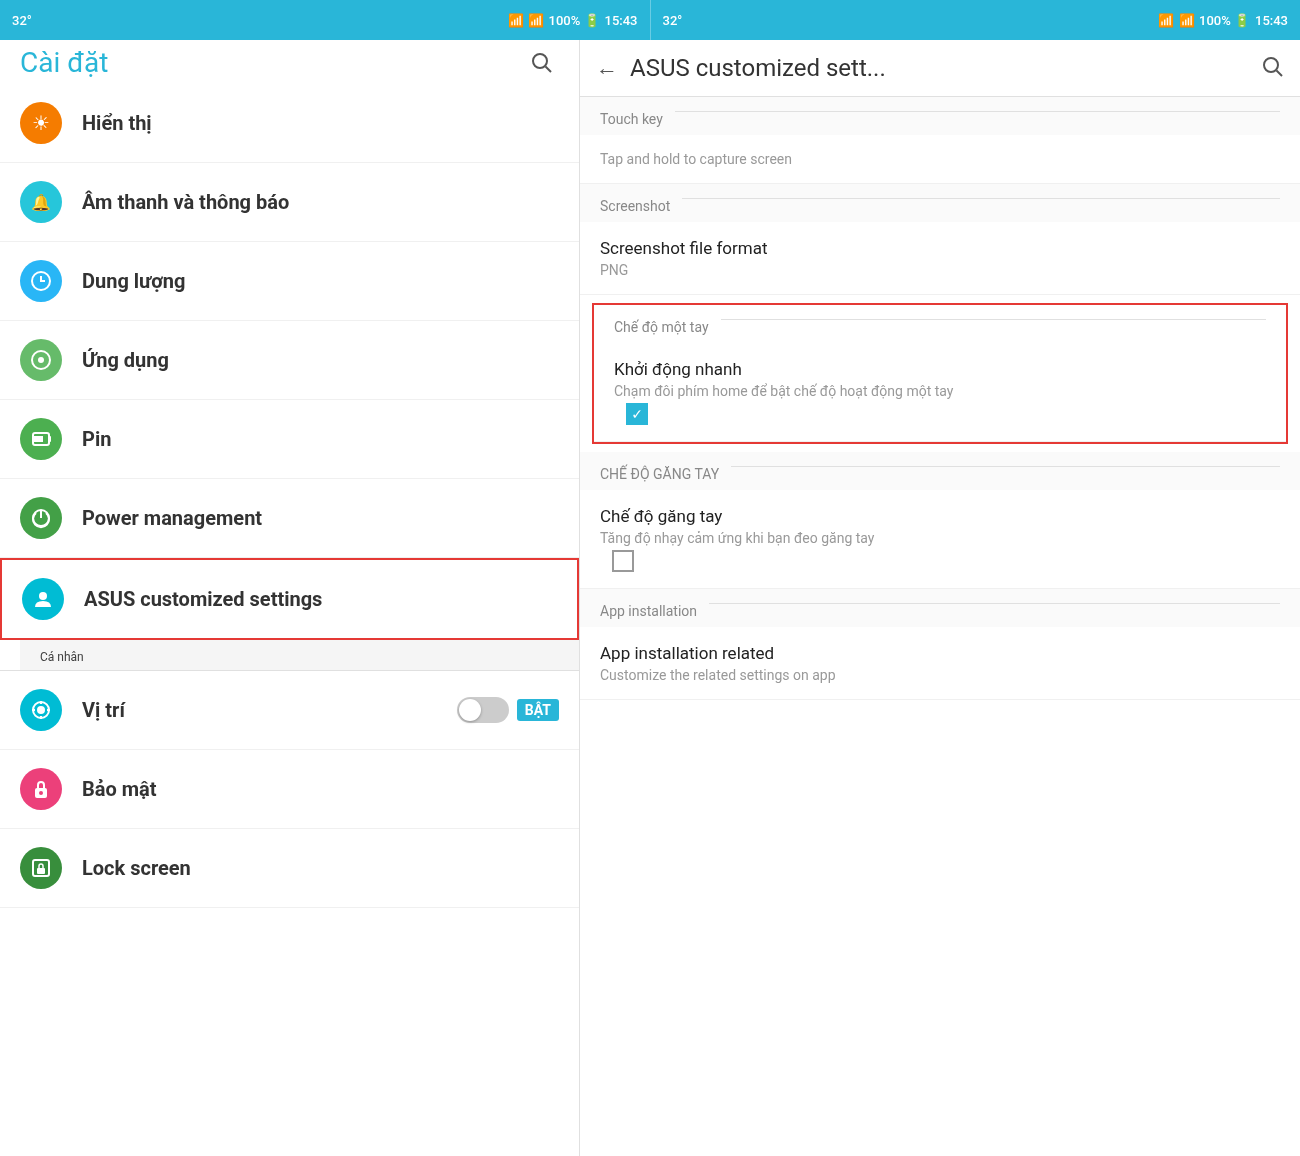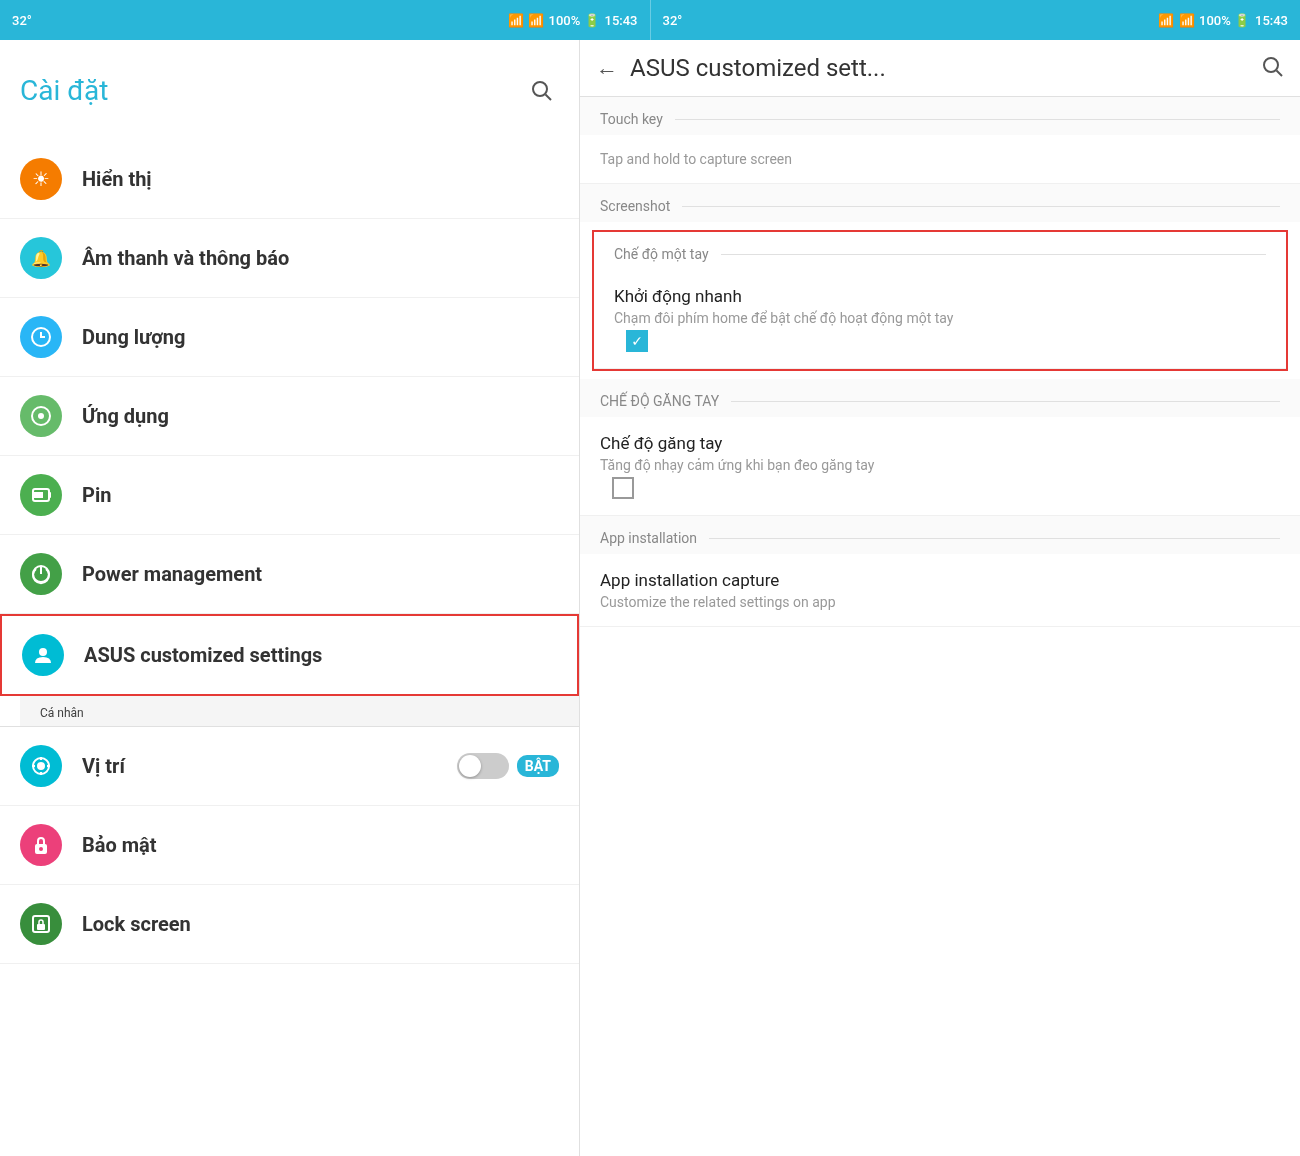--- a/index.html
+++ b/index.html
@@ -57,21 +57,21 @@
       background: #ffffff;
       border-right: 1px solid #e0e0e0;
       display: flex;
       flex-direction: column;
     }
 
     .left-header {
       display: flex;
       align-items: center;
       justify-content: space-between;
-      padding: 32px 20px;
+      padding: 4px 20px;
       background: #ffffff;
     }
     .left-header-title {
       font-size: 28px;
       color: #29b6d8;
       font-weight: 400;
     }
     .search-icon-btn {
       width: 36px;
       height: 36px;
@@ -162,21 +162,21 @@
       box-shadow: 0 1px 3px rgba(0,0,0,0.3);
     }
     .toggle-label-on {
       margin-left: 8px;
       font-size: 14px;
       font-weight: bold;
       color: #29b6d8;
       background: #29b6d8;
       color: white;
       padding: 3px 8px;
-      border-radius: 10px;
+      border-radius: 3px;
     }
 
     
     .right-panel {
       flex: 1;
       background: #ffffff;
       display: flex;
       flex-direction: column;
     }
 
@@ -201,21 +201,20 @@
     }
 
     .right-content {
       flex: 1;
       overflow-y: auto;
       padding: 0;
     }
 
     .section-header {
       display: flex;
-      align-items: center;
       padding: 14px 20px 8px;
       background: #fafafa;
     }
     .section-header-text {
       font-size: 14px;
       color: #888;
       margin-right: 12px;
       white-space: nowrap;
     }
     .section-line {
@@ -446,20 +445,24 @@
         <div class="section-line"></div>
       </div>
       <div class="right-item">
         <div class="right-item-subtitle">Tap and hold to capture screen</div>
       </div>
 
       <div class="section-header">
         <span class="section-header-text">Screenshot</span>
         <div class="section-line"></div>
       </div>
+      <div class="right-item">
+        <div class="right-item-title">Screenshot file format</div>
+        <div class="right-item-subtitle">PNG</div>
+      </div>
 
       <div style="border: 2px solid #e53935; margin: 8px 12px; background:#fff;">
         <div class="section-header" style="background:#fff;">
           <span class="section-header-text">Chế độ một tay</span>
           <div class="section-line"></div>
         </div>
         <div class="right-item-row">
           <div class="right-item-row-content">
             <div class="right-item-title">Khởi động nhanh</div>
             <div class="right-item-subtitle">Chạm đôi phím home để bật chế độ hoạt động một tay</div>
@@ -482,20 +485,20 @@
         <div class="right-item-row-control">
           <div class="checkbox"></div>
         </div>
       </div>
 
       <div class="section-header">
         <span class="section-header-text">App installation</span>
         <div class="section-line"></div>
       </div>
       <div class="right-item">
-        <div class="right-item-title">App installation capture</div>
+        <div class="right-item-title">App installation related</div>
         <div class="right-item-subtitle">Customize the related settings on app</div>
       </div>
 
     </div>
   </div>
 
 </div>
 
 </body></html>

